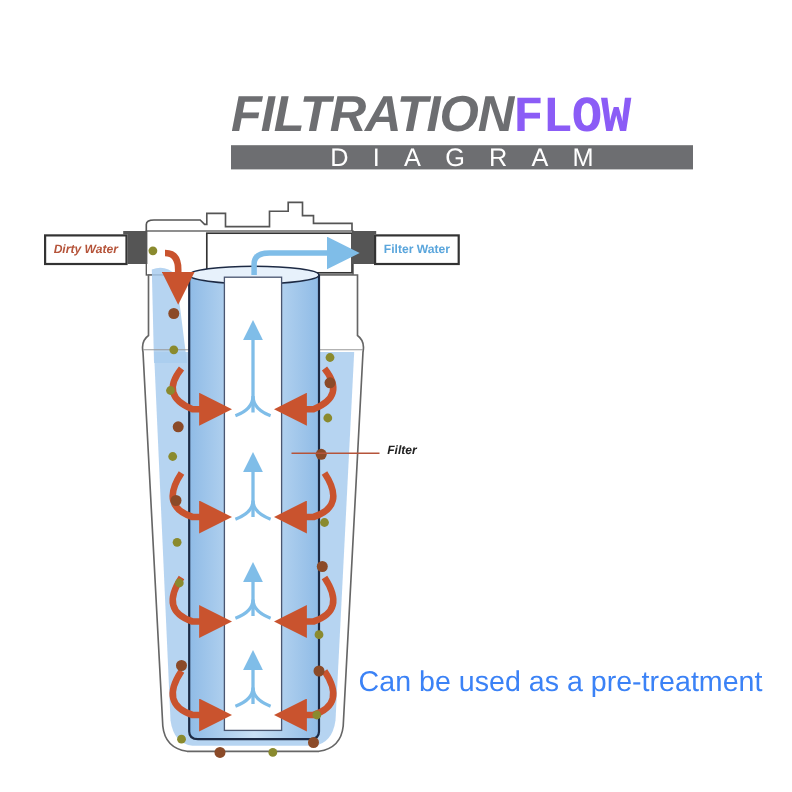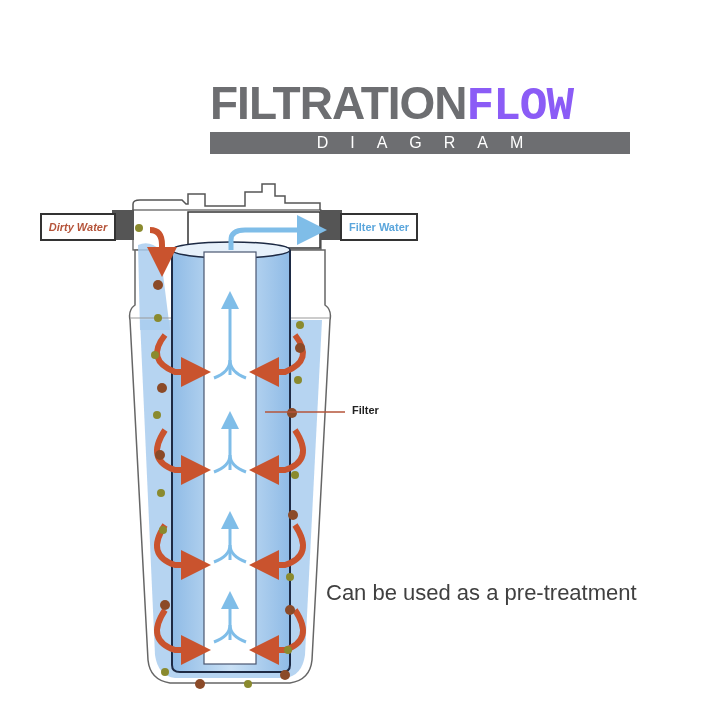--- a/index.html
+++ b/index.html
@@ -1,26 +1,26 @@
 <!DOCTYPE html>
 <html><head>
 <meta charset="utf-8">
 <style>
   html, body { margin: 0; padding: 0; background: #ffffff; }
   body { width: 720px; height: 720px; position: relative; overflow: hidden; font-family: "Liberation Sans", sans-serif; }
   .title { position: absolute; left: 210px; top: 80px; width: 420px; }
   .title-main { font-family: "Liberation Sans", sans-serif; font-weight: 700; font-size: 46px; line-height: 46px; letter-spacing: -1px; white-space: nowrap; }
-  .title-main .gray { color: #6d6e71; }
+  .title-main .gray { color: #6d6e71; font-style: italic; }
   .title-main .blue { color: #8b5cf6; font-family: Liberation Mono, monospace; }
-  .title-sub { margin-top: 2px; background: #6d6e71; color: #ffffff; height: 22px; width: 420px; text-align: center; font-size: 16px; line-height: 22px; letter-spacing: 22px; text-indent: 22px; }
+  .title-sub { margin-top: 2px; background: #6d6e71; color: #ffffff; height: 22px; width: 420px; text-align: center; font-size: 23px; line-height: 22px; letter-spacing: 22px; text-indent: 22px; }
   .label-box { position: absolute; border: 2px solid #333; background: #fff; font-weight: 700; font-size: 11px; height: 24px; line-height: 24px; text-align: center; }
   .label-dirty { left: 40px; top: 213px; width: 72px; color: #b5543a; font-style: italic; }
   .label-clean { left: 340px; top: 213px; width: 74px; color: #5ba6dc; }
-  .filter-label { position: absolute; left: 352px; top: 404px; font-weight: 700; font-size: 11px; color: #222; }
-  .caption { position: absolute; left: 326px; top: 578px; font-size: 22px; line-height: 30px; color: #404040; }
+  .filter-label { position: absolute; left: 352px; top: 404px; font-weight: 700; font-size: 11px; color: #222; font-style: italic; }
+  .caption { position: absolute; left: 326px; top: 604px; font-size: 26px; line-height: 30px; color: #3b82f6; }
   svg { position: absolute; left: 0; top: 0; }
 </style>
 </head>
 <body>
 
 <div class="title">
   <div class="title-main">
     <span class="gray">FILTRATION</span><span class="blue">FLOW</span>
   </div>
   <div class="title-sub">DIAGRAM</div>

